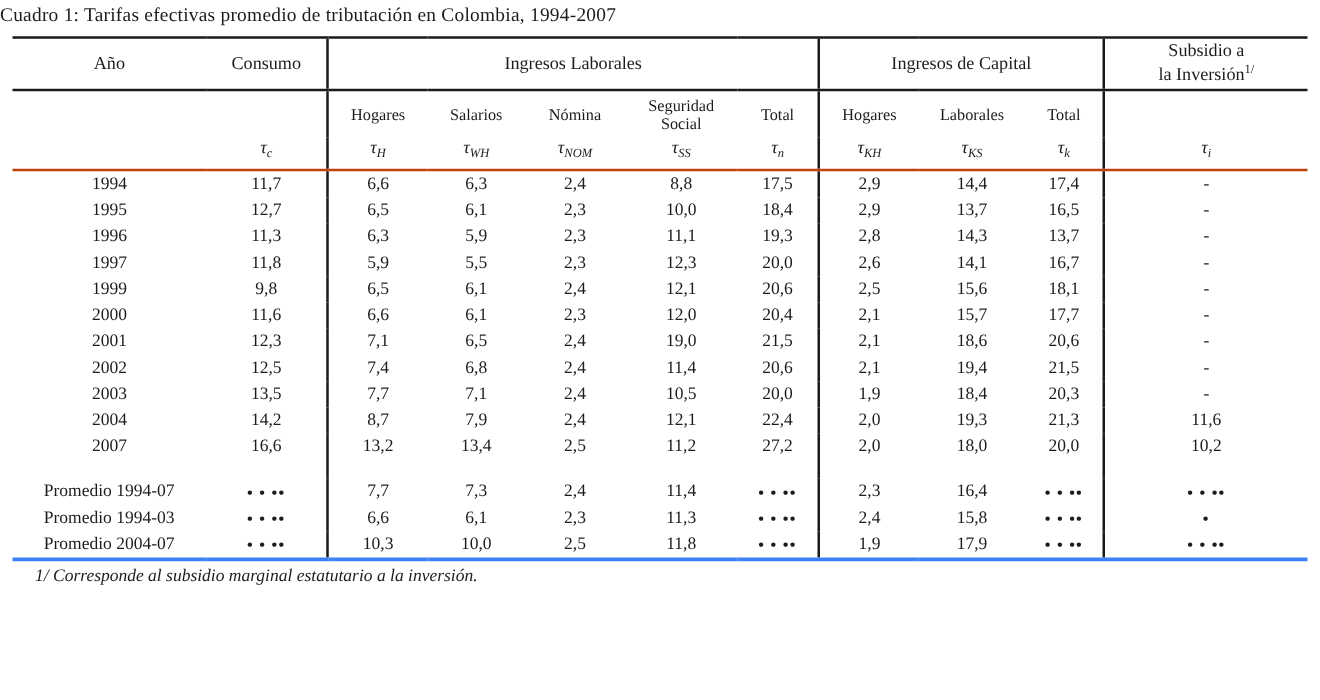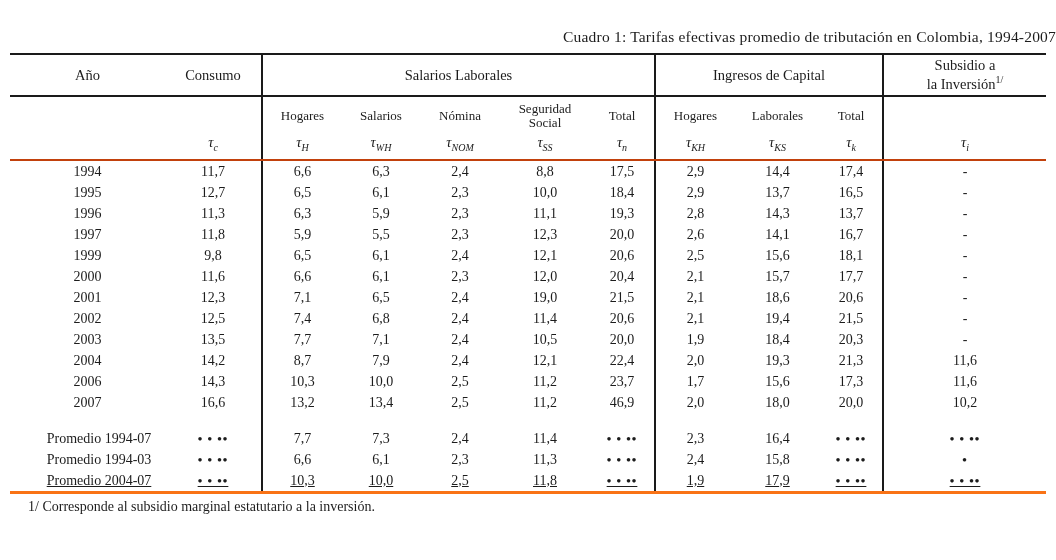--- a/index.html
+++ b/index.html
@@ -11,23 +11,23 @@
     overflow: hidden;
     font-family: "Liberation Serif", "DejaVu Serif", serif;
     color: #1c1c1c;
   }
   .page {
     position: relative;
     width: 1056px;
     height: 560px;
   }
   .title {
-    text-align: right;
+    text-align: left;
     font-size: 15.5px;
-    margin-top: 28px;
+    margin-top: 4px;
     letter-spacing: 0.2px;
   }
   table {
     border-collapse: collapse;
     table-layout: fixed;
     width: 1036px;
     margin: 7px 0 0 10px;
   }
   td {
     padding: 0 2px;
@@ -62,34 +62,35 @@
     font-size: 14.5px;
   }
   sub {
     font-style: italic;
     font-size: 10px;
   }
   sup {
     font-size: 10px;
   }
   tr.gap td { height: 15px; }
-  tr.last td { border-bottom: 3px solid #f97316; text-decoration: underline; }
+  tr.last td { border-bottom: 3px solid #3b82f6; }
   td.year { text-align: center; }
   td.rowlabel {
-    text-align: center;
+    text-align: left;
     padding-left: 25px;
   }
   td.dots {
     font-weight: bold;
     font-size: 13px;
     letter-spacing: 1px;
   }
   .footnote {
     margin: 5px 0 0 28px;
     font-size: 14px;
+    font-style: italic;
   }
 </style>
 </head>
 <body>
 
 <div class="page">
 
   <div class="title">Cuadro 1: Tarifas efectivas promedio de tributación en Colombia, 1994-2007</div>
 
   <table>
@@ -103,21 +104,21 @@
         <col style="width:65px">
       <col style="width:80px">
         <col style="width:85px">
         <col style="width:63px">
       <col style="width:163px">
     </colgroup>
     <thead>
       <tr class="h1">
         <td>Año</td>
         <td>Consumo</td>
-        <td colspan="5" class="vl">Salarios Laborales</td>
+        <td colspan="5" class="vl">Ingresos Laborales</td>
         <td colspan="3" class="vl">Ingresos de Capital</td>
         <td class="vl">
           <div>Subsidio a</div>
           <div><span>la Inversión</span><sup>1/</sup></div>
         </td>
       </tr>
       <tr class="h2">
         <td></td>
         <td></td>
         <td class="vl">Hogares</td>
@@ -272,40 +273,27 @@
           <td>7,9</td>
           <td>2,4</td>
           <td>12,1</td>
           <td>22,4</td>
           <td class="vl">2,0</td>
           <td>19,3</td>
           <td>21,3</td>
           <td class="vl">11,6</td>
         </tr>
         <tr>
-          <td class="year">2006</td>
-          <td>14,3</td>
-          <td class="vl">10,3</td>
-          <td>10,0</td>
-          <td>2,5</td>
-          <td>11,2</td>
-          <td>23,7</td>
-          <td class="vl">1,7</td>
-          <td>15,6</td>
-          <td>17,3</td>
-          <td class="vl">11,6</td>
-        </tr>
-        <tr>
           <td class="year">2007</td>
           <td>16,6</td>
           <td class="vl">13,2</td>
           <td>13,4</td>
           <td>2,5</td>
           <td>11,2</td>
-          <td>46,9</td>
+          <td>27,2</td>
           <td class="vl">2,0</td>
           <td>18,0</td>
           <td>20,0</td>
           <td class="vl">10,2</td>
         </tr>
         <tr class="gap">
           <td></td>
           <td></td>
           <td class="vl"></td>
           <td></td>

